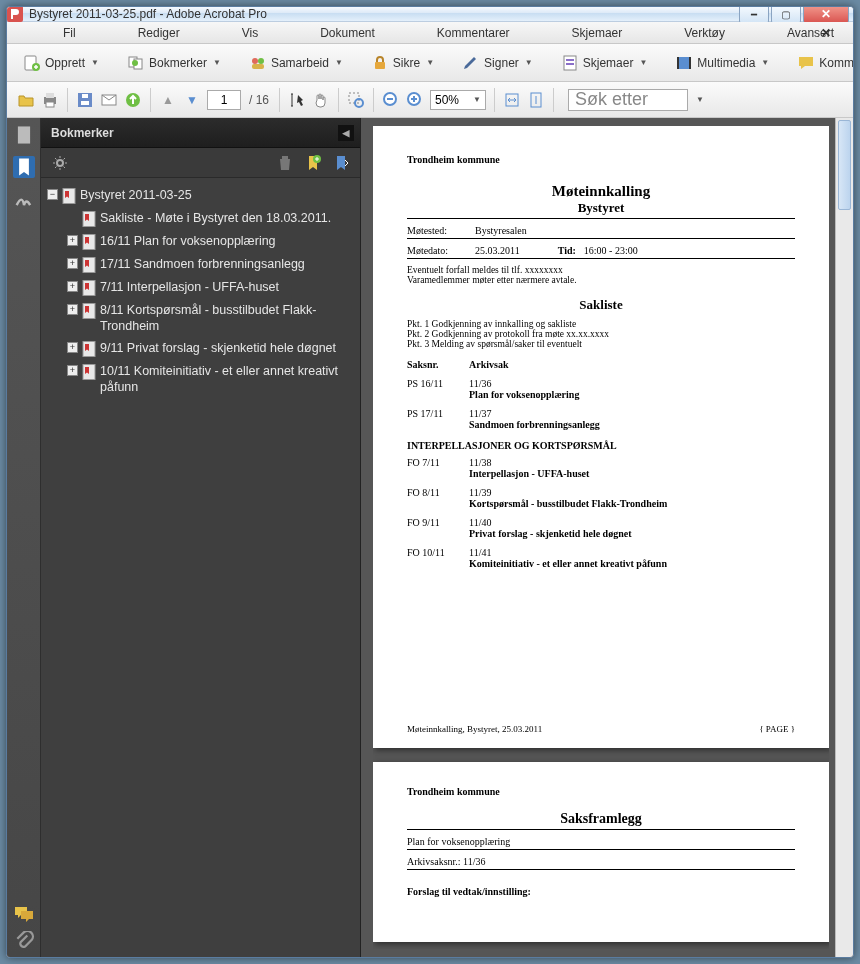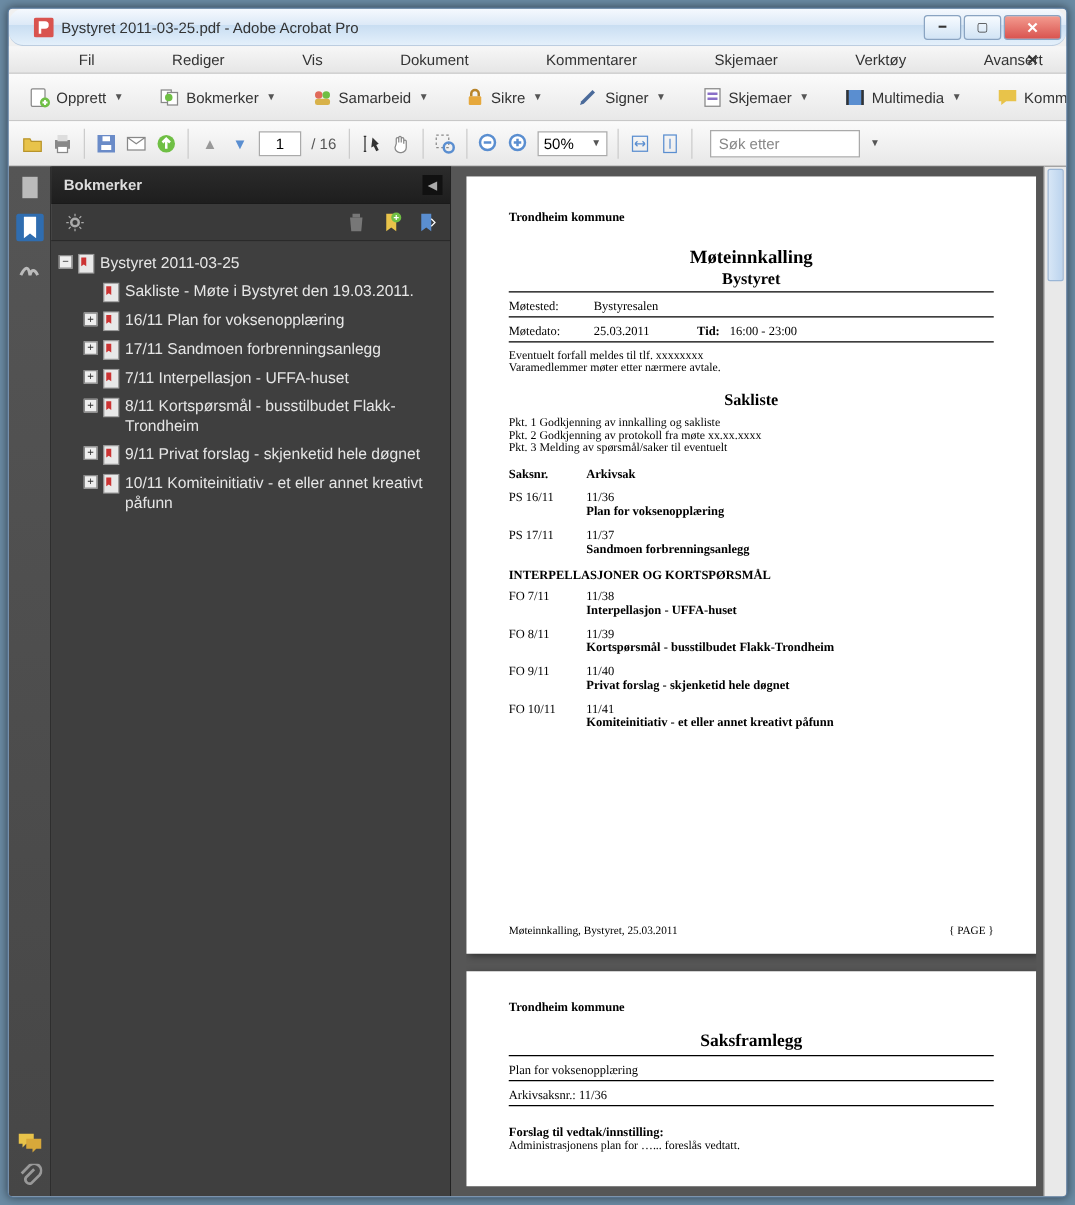--- a/index.html
+++ b/index.html
@@ -17,27 +17,26 @@
     background: #f0f0f0;
     border: 1px solid #5a7ca0;
     border-radius: 4px;
     box-shadow: 0 0 8px rgba(0,0,0,0.5);
     display: flex;
     flex-direction: column;
     overflow: hidden;
   }
   
   .titlebar {
-    height: 30px;
+    height: 15px;
     background: linear-gradient(to bottom, #f5f9fe 0%, #dce9f7 45%, #c9def2 46%, #e4f0fb 100%);
     display: flex;
     align-items: center;
-    padding: 0 4px 0 20px;
+    padding: 0 4px 0 0;
     border-bottom: 1px solid #bccde0;
-    border-radius: 12px;
   }
   .titlebar .app-icon { width: 16px; height: 16px; margin-right: 6px; }
   .titlebar .title { flex: 1; color: #333; font-size: 12px; }
   .win-buttons { display:flex; gap:0; }
   .win-btn {
     width: 30px; height: 20px;
     border: 1px solid #8aa4c2; border-radius: 3px;
     margin-left: 2px;
     display:flex; align-items:center; justify-content:center;
     background: linear-gradient(to bottom,#f7fbff,#d2e4f5);
@@ -78,21 +77,21 @@
   .tb-sep { width:1px; height:24px; background:#ccc; margin:0 2px; }
   .page-input {
     width:34px; height:20px; border:1px solid #aaa; text-align:center; font-size:12px;
   }
   .page-total { color:#555; padding:0 2px;}
   .zoom-box {
     width:56px; height:20px; border:1px solid #aaa; background:#fff; display:flex; align-items:center; padding:0 4px; font-size:12px;
   }
   .search-box {
     width:120px; height:22px; border:1px solid #aaa; background:#fff;
-    display:flex; align-items:center; padding:0 6px; font-size:12px; color:#888;
+    display:flex; align-items:center; padding:0 6px; font-size:18px; color:#888;
     margin-left:6px;
   }
   
   .main {
     flex:1; display:flex; overflow:hidden;
     background:#777;
   }
   
   .navstrip {
     width:34px;
@@ -488,21 +487,21 @@
               </svg></span>
           <span class="bm-label">Bystyret 2011-03-25</span>
         </div>
         <div class="tree-children" id="bm-children">
             <div class="tree-node">
               <span class="toggle empty"></span>
               <span class="bm-icon"><svg viewBox="0 0 14 16">
                   <rect width="12" height="15" x="1" y="0.5" fill="#e8e8e8" stroke="#999"></rect>
                   <path d="M3 3h4v7l-2-1.5L3 10z" fill="#c33"></path>
                 </svg></span>
-              <span class="bm-label">Sakliste - Møte i Bystyret den 19.03.2011.</span>
+              <span class="bm-label">Sakliste - Møte i Bystyret den 18.03.2011.</span>
             </div>
             <div class="tree-node">
               <span class="toggle ">+</span>
               <span class="bm-icon"><svg viewBox="0 0 14 16">
                   <rect width="12" height="15" x="1" y="0.5" fill="#e8e8e8" stroke="#999"></rect>
                   <path d="M3 3h4v7l-2-1.5L3 10z" fill="#c33"></path>
                 </svg></span>
               <span class="bm-label">16/11 Plan for voksenopplæring</span>
             </div>
             <div class="tree-node">
@@ -620,21 +619,20 @@
         <div class="page page2">
           <div style="font-weight:bold;font-size:10px">Trondheim kommune</div>
           <h2 style="margin-top:14px">Saksframlegg</h2>
           <div class="hr"></div>
           <div class="sub">Plan for voksenopplæring</div>
           <div class="hr"></div>
           <div class="sub">Arkivsaksnr.: 11/36</div>
           <div class="hr"></div>
           <div style="height:10px"></div>
           <div style="font-weight:bold;font-size:10px">Forslag til vedtak/innstilling:</div>
-          <div style="font-size:9.5px">Administrasjonens plan for …... foreslås vedtatt.</div>
         </div>
       </div>
       <div class="viewer-scroll">
         <div class="thumb"></div>
       </div>
     </div>
 
   </div>
 </div>
 

